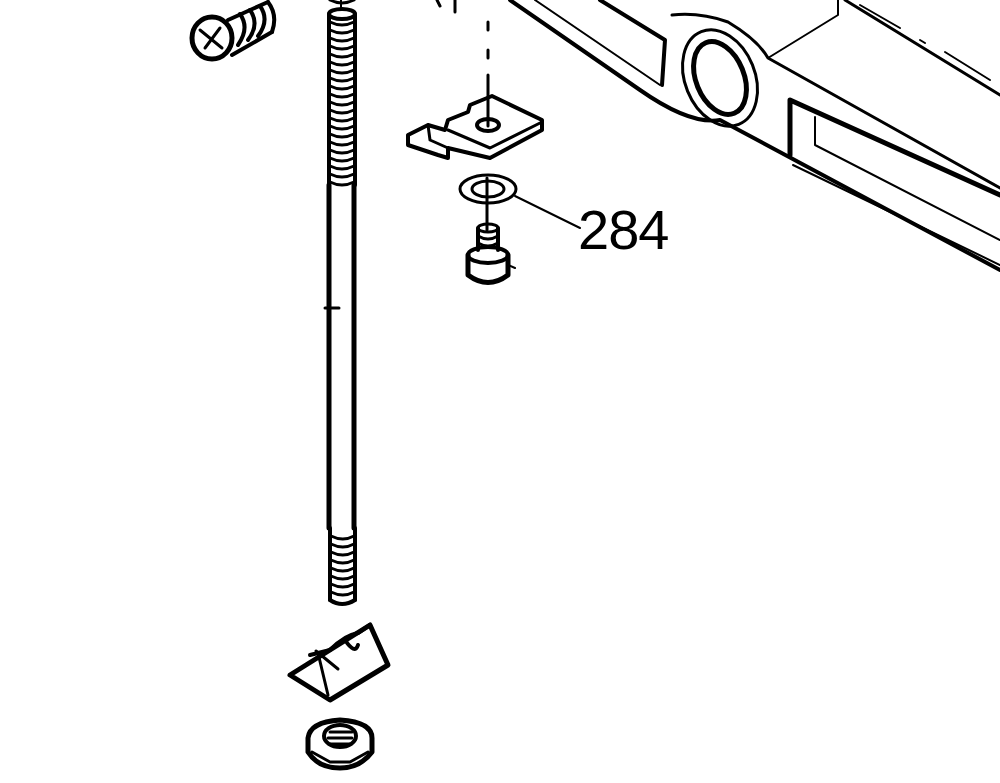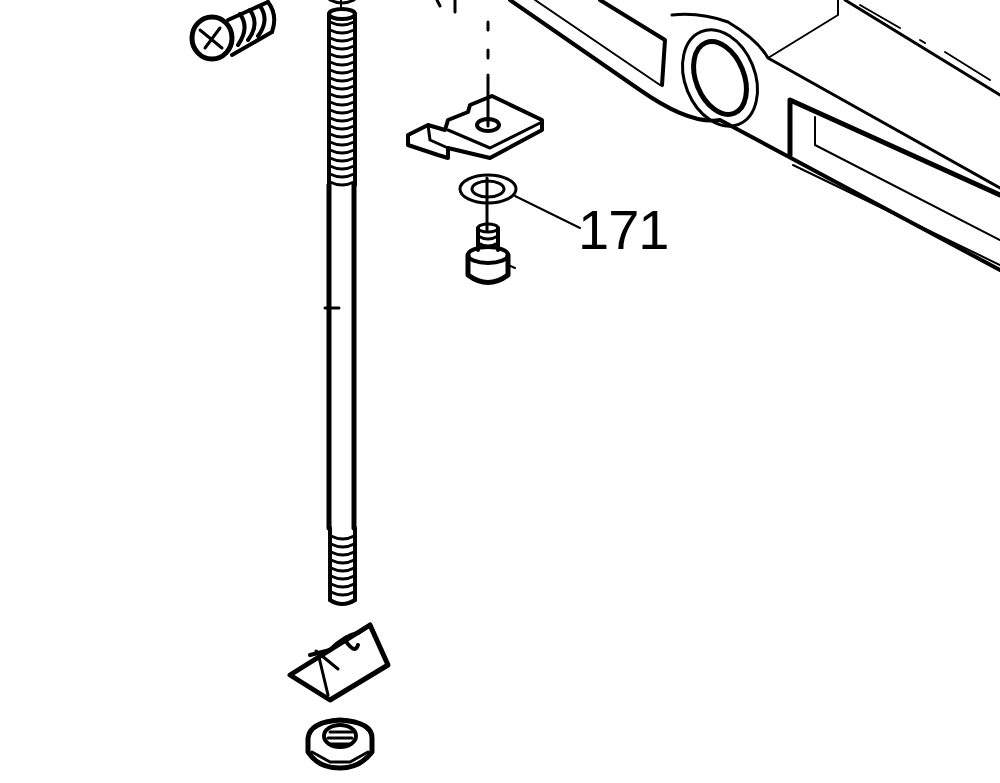--- a/index.html
+++ b/index.html
@@ -96,14 +96,14 @@
         <path d="M312 752 L330 762 L350 762 L368 752" stroke-width="3"></path>
       </g>
     </g>
 
     <g fill="none" stroke="#000" stroke-width="3">
       <path d="M330 22 Q342 28 354 22 M330 30 Q342 36 354 30 M330 38 Q342 44 354 38 M330 46 Q342 52 354 46 M330 54 Q342 60 354 54 M330 62 Q342 68 354 62 M330 70 Q342 76 354 70 M330 78 Q342 84 354 78 M330 86 Q342 92 354 86 M330 94 Q342 100 354 94 M330 102 Q342 108 354 102 M330 110 Q342 116 354 110 M330 118 Q342 124 354 118 M330 126 Q342 132 354 126 M330 134 Q342 140 354 134 M330 142 Q342 148 354 142 M330 150 Q342 156 354 150 M330 158 Q342 164 354 158 M330 166 Q342 172 354 166 M330 174 Q342 180 354 174 M330 182 Q342 188 354 182"></path>
       <path d="M331 536 Q343 542 354 536 M331 544 Q343 550 354 544 M331 552 Q343 558 354 552 M331 560 Q343 566 354 560 M331 568 Q343 574 354 568 M331 576 Q343 582 354 576 M331 584 Q343 590 354 584 M331 592 Q343 598 354 592"></path>
     </g>
   </svg>
 
-  <div class="callout" style="left:578px; top:202px;">171</div>
+  <div class="callout" style="left:578px; top:202px;">284</div>
 </div>
 
 </body></html>

